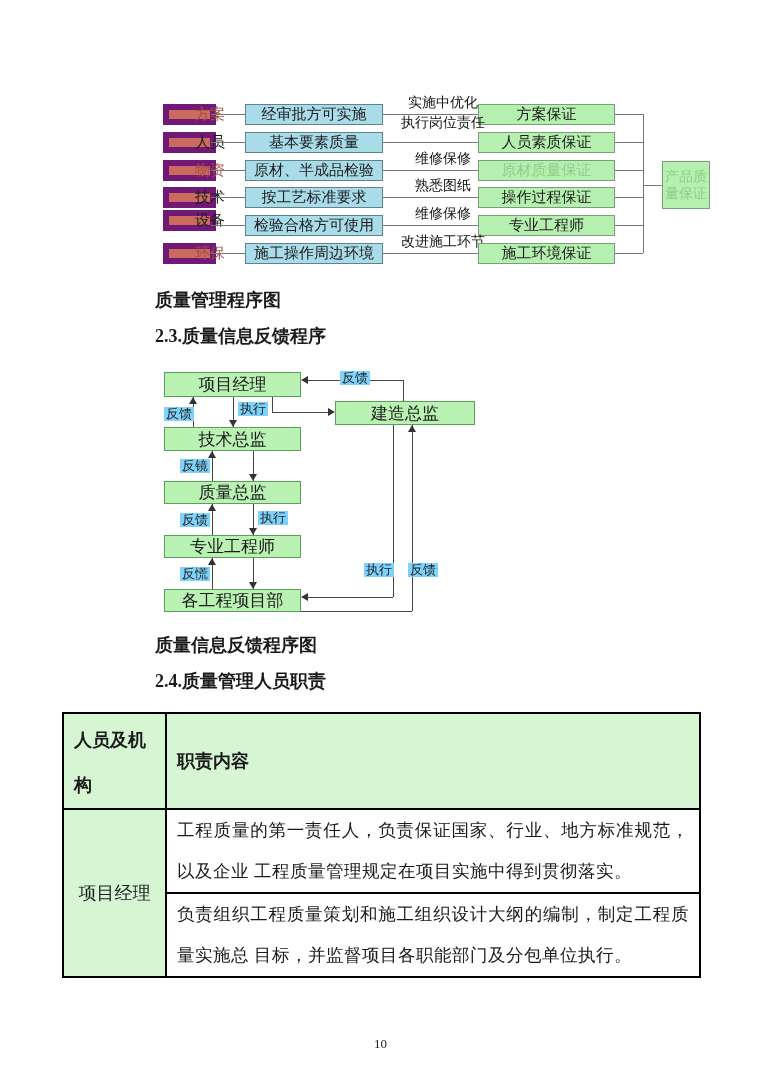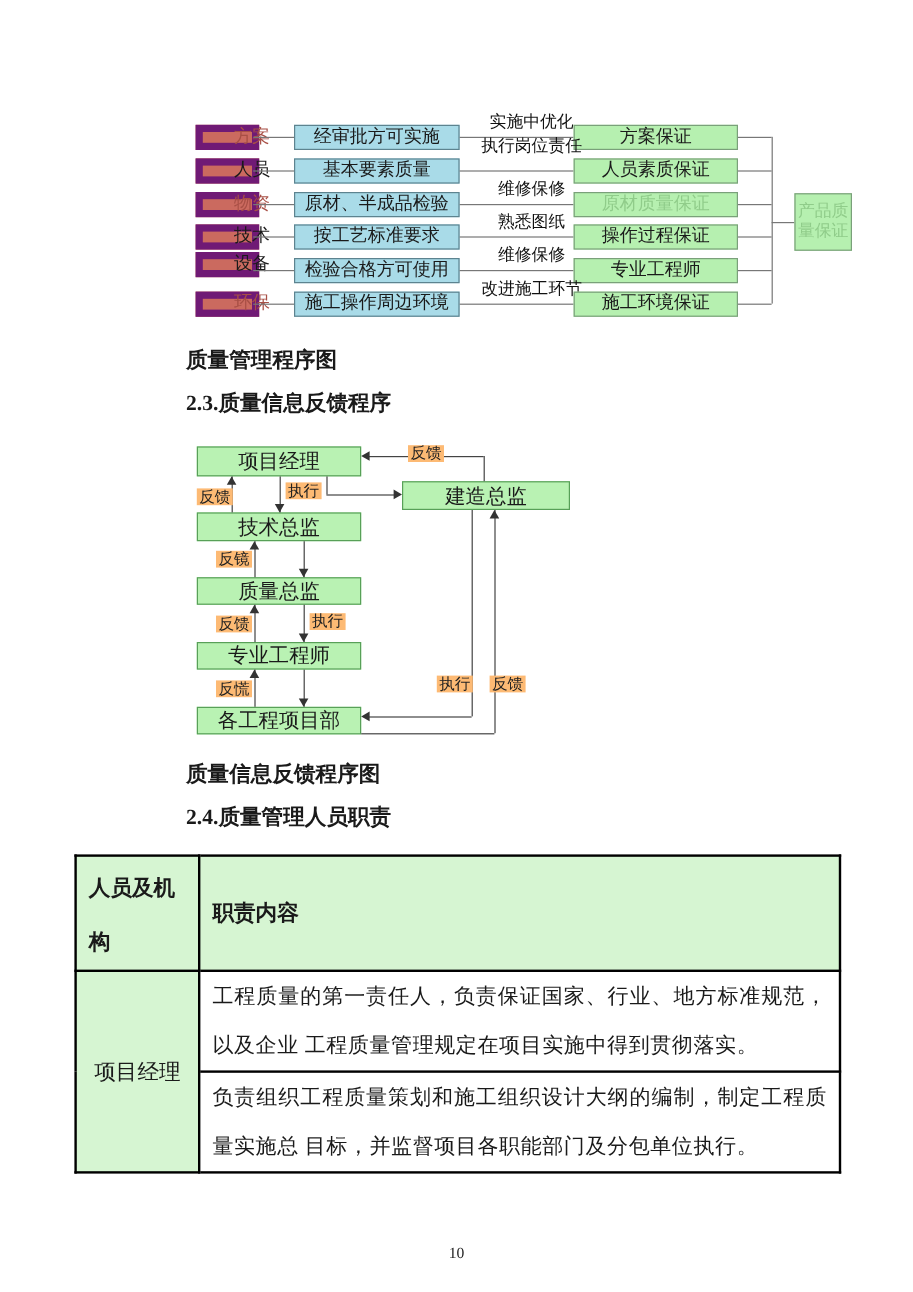--- a/index.html
+++ b/index.html
@@ -23,21 +23,21 @@
     box-sizing:border-box;display:flex;align-items:center;justify-content:center;text-align:center;
     font-size:14px;line-height:17px;}
   .result-box span{display:block;width:44px;}
   
   .caption{position:absolute;left:155px;font-size:18px;font-weight:bold;white-space:nowrap;}
   
   .fc2-node{position:absolute;box-sizing:border-box;background:#b9f2b3;border:1px solid #58a058;
     display:flex;align-items:center;justify-content:center;font-size:17px;white-space:nowrap;}
   .vline{position:absolute;width:0;border-left:1px solid #444;}
   .hline{position:absolute;height:0;border-top:1px solid #444;}
-  .edge-label{position:absolute;font-size:13px;line-height:14px;background:#fdba74;padding:0 2px;color:#222;white-space:nowrap;}
+  .edge-label{position:absolute;font-size:13px;line-height:14px;background:#7dd3fc;padding:0 2px;color:#222;white-space:nowrap;}
   .arr{position:absolute;width:0;height:0;}
   .arr-down{border-left:4px solid transparent;border-right:4px solid transparent;border-top:7px solid #333;}
   .arr-up{border-left:4px solid transparent;border-right:4px solid transparent;border-bottom:7px solid #333;}
   .arr-left{border-top:4px solid transparent;border-bottom:4px solid transparent;border-right:7px solid #333;}
   .arr-right{border-top:4px solid transparent;border-bottom:4px solid transparent;border-left:7px solid #333;}
   
   .duty-table{position:absolute;left:62px;top:712px;border-collapse:collapse;table-layout:fixed;}
   .duty-table td{border:2px solid #000;box-sizing:border-box;vertical-align:middle;}
   .col-role{width:103px;}
   .col-duty{width:534px;}

